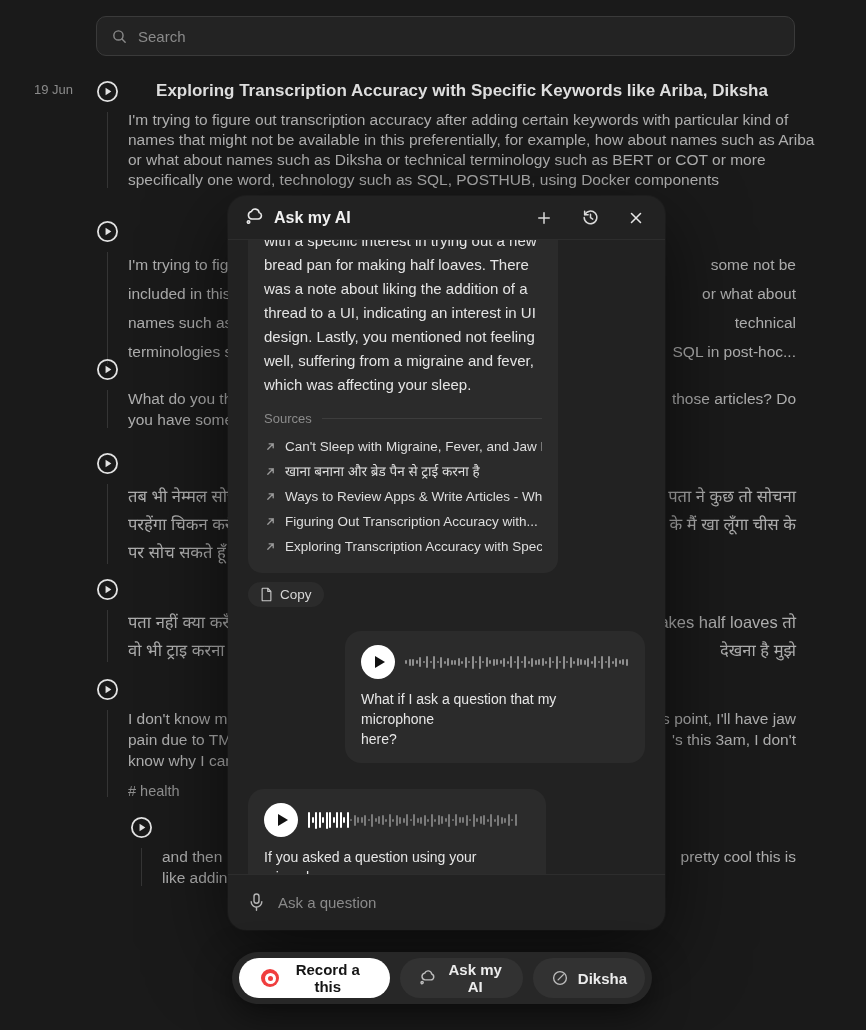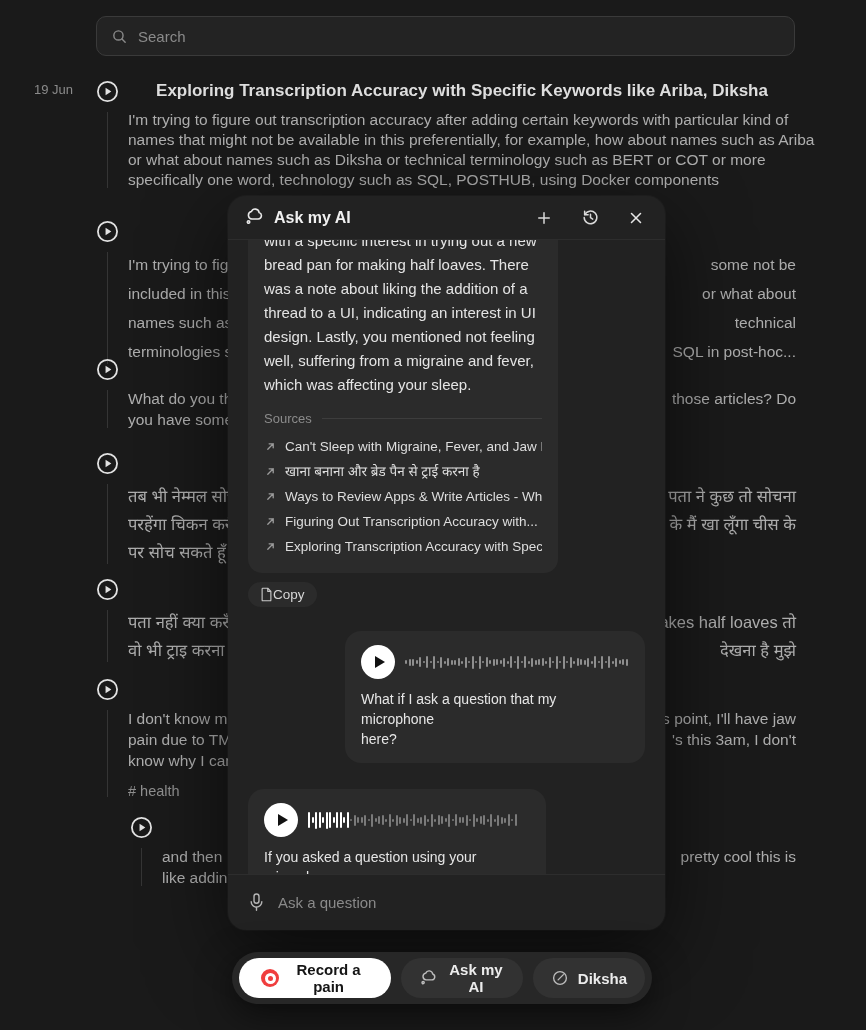--- a/index.html
+++ b/index.html
@@ -74,21 +74,21 @@
   }
   .answer-text { margin-top:-11px; }
   .answer-line { font-size:15px; line-height:24px; color:#e4e4e4; white-space:nowrap; }
   .sources-head { display:flex; align-items:center; gap:10px; margin-top:14px; margin-bottom:8px; }
   .sources-label { font-size:13px; color:#8b8b8b; }
   .sources-rule { flex:1; height:1px; background:#3d3d3d; }
   .source-item { display:flex; align-items:center; gap:8px; font-size:13.5px; color:#dedede;
     line-height:25px; white-space:nowrap; overflow:hidden; cursor:pointer; }
   .source-item svg { flex:none; }
   .copy-chip {
-    margin-top:9px; align-self:flex-start; display:flex; align-items:center; 
+    margin-top:9px; align-self:flex-start; display:flex; align-items:center; gap:7px;
     background:#2b2b2b; border-radius:13px; padding:5px 12px; font-size:13.5px; color:#d6d6d6;
     cursor:pointer; flex:none;
   }
   .audio-bubble {
     background:#2b2b2b; border-radius:16px; padding:14px 16px; flex:none;
   }
   .audio-bubble.user { margin-top:24px; margin-left:auto; width:300px; }
   .audio-bubble.ai   { margin-top:26px; margin-right:auto; width:298px; }
   .audio-row { display:flex; align-items:center; gap:10px; }
   .play-btn { width:34px; height:34px; border-radius:50%; background:#ffffff; flex:none;
@@ -570,21 +570,21 @@
         <path d="M12 20.5V25"></path>
       </svg>
     </span>
     <span class="ph">Ask a question</span>
   </div>
 </div>
 
 <div class="action-bar">
   <button class="pill-btn btn-record">
     <span class="rec-dot"></span>
-    <span>Record a pain</span>
+    <span>Record a this</span>
   </button>
   <button class="pill-btn btn-dark">
     <span>
       <svg width="19" height="19" viewBox="0 0 24 24" fill="none" stroke="#bdbdbd" stroke-width="1.8" stroke-linecap="round" stroke-linejoin="round">
         <path d="M8.5 5.2a4.6 4.6 0 0 1 8.8 1.1 3.8 3.8 0 0 1-1.1 7.4H9a4.3 4.3 0 0 1-.5-8.5Z"></path>
         <circle cx="5.2" cy="17.2" r="1.4"></circle>
       </svg>
     </span>
     <span>Ask my AI</span>
   </button>

